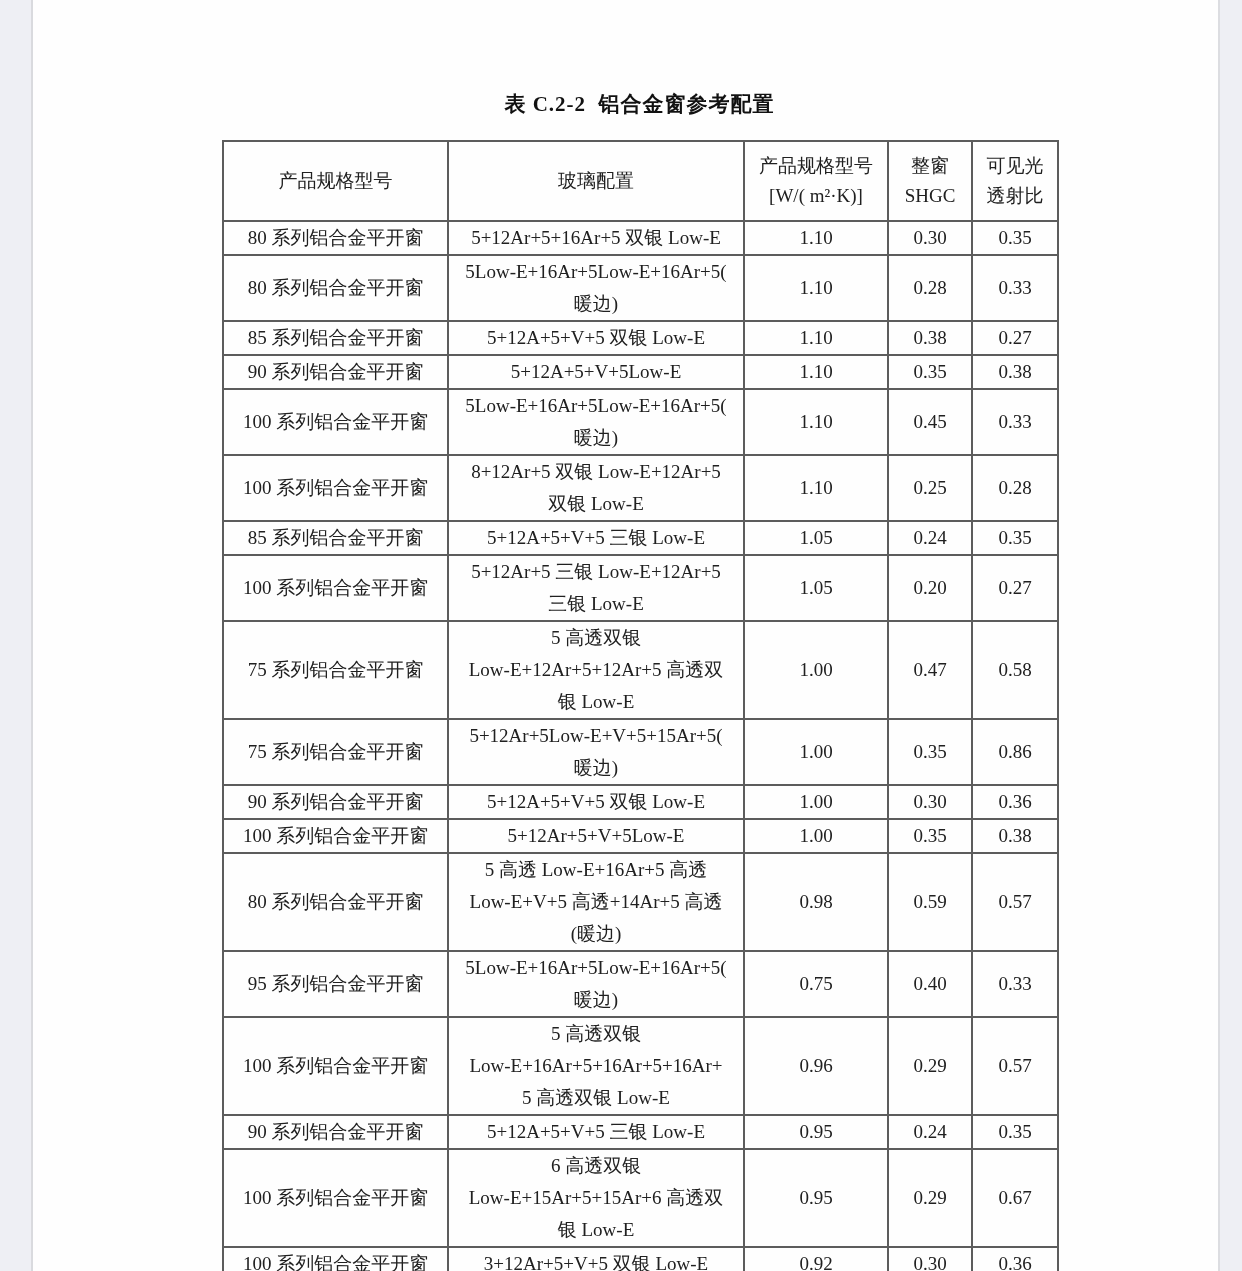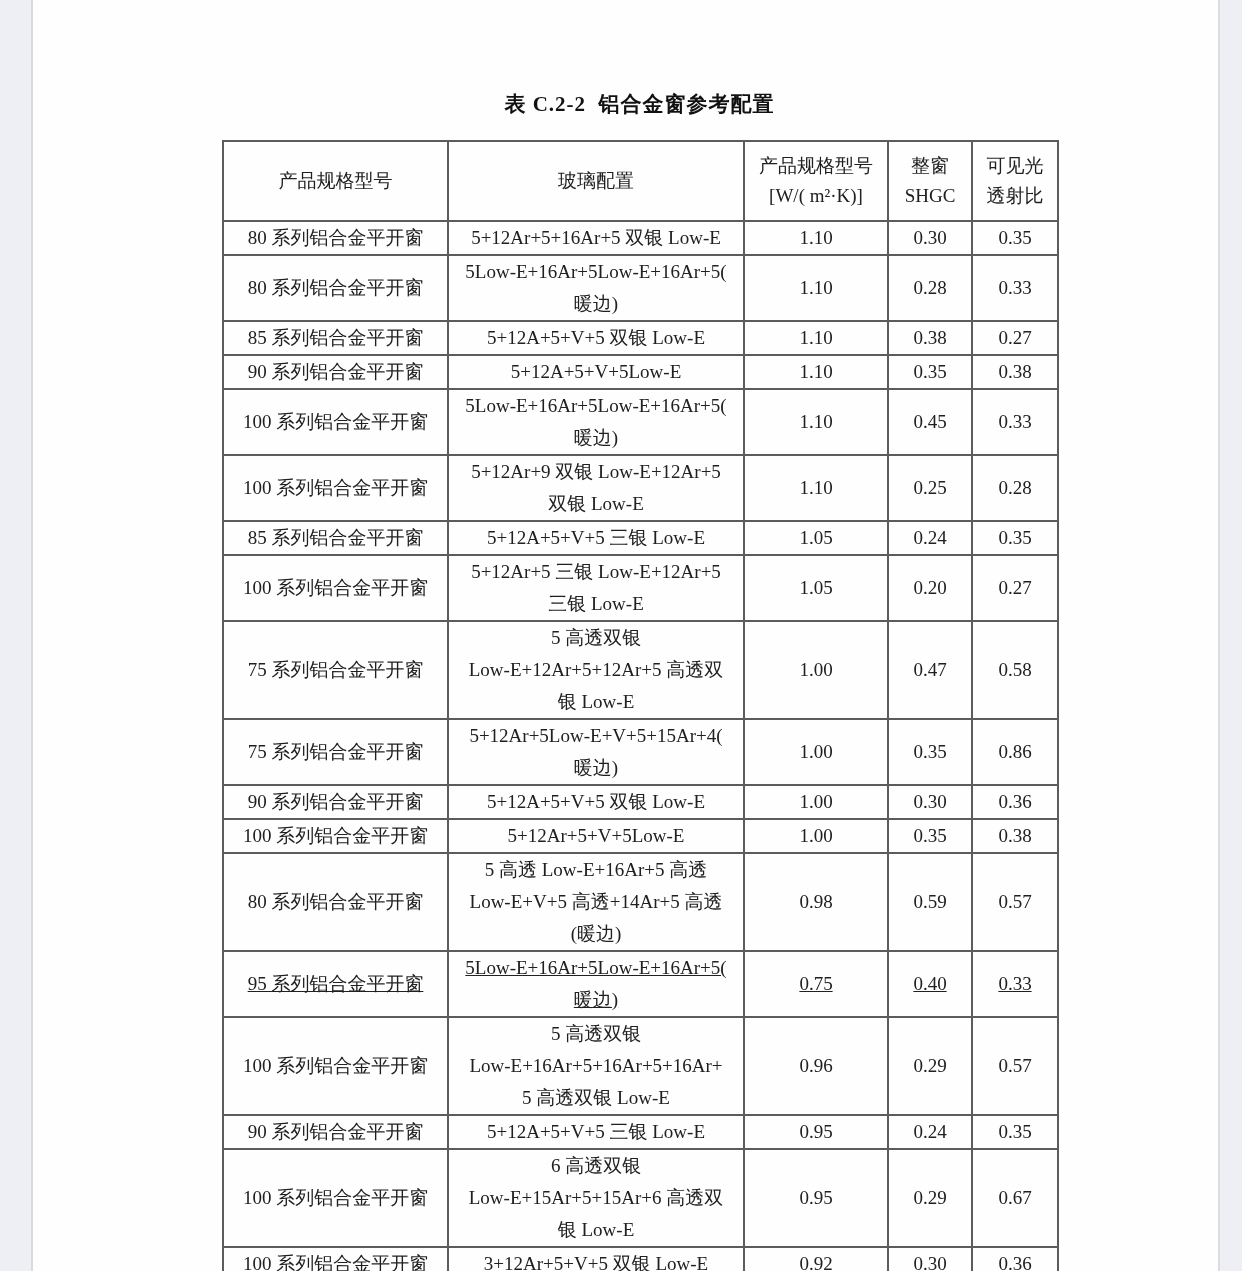--- a/index.html
+++ b/index.html
@@ -132,21 +132,21 @@
           <tr style="height: 65px;">
             <td>100 系列铝合金平开窗</td>
             <td class="glass">5Low-E+16Ar+5Low-E+16Ar+5(
 暖边)</td>
             <td>1.10</td>
             <td>0.45</td>
             <td>0.33</td>
           </tr>
           <tr style="height: 65px;">
             <td>100 系列铝合金平开窗</td>
-            <td class="glass">5+12Ar+9 双银 Low-E+12Ar+5
+            <td class="glass">8+12Ar+5 双银 Low-E+12Ar+5
 双银 Low-E</td>
             <td>1.10</td>
             <td>0.25</td>
             <td>0.28</td>
           </tr>
           <tr style="height: 31px;">
             <td>85 系列铝合金平开窗</td>
             <td class="glass">5+12A+5+V+5 三银 Low-E</td>
             <td>1.05</td>
             <td>0.24</td>
@@ -164,21 +164,21 @@
             <td>75 系列铝合金平开窗</td>
             <td class="glass">5 高透双银
 Low-E+12Ar+5+12Ar+5 高透双
 银 Low-E</td>
             <td>1.00</td>
             <td>0.47</td>
             <td>0.58</td>
           </tr>
           <tr style="height: 65px;">
             <td>75 系列铝合金平开窗</td>
-            <td class="glass">5+12Ar+5Low-E+V+5+15Ar+4(
+            <td class="glass">5+12Ar+5Low-E+V+5+15Ar+5(
 暖边)</td>
             <td>1.00</td>
             <td>0.35</td>
             <td>0.86</td>
           </tr>
           <tr style="height: 31px;">
             <td>90 系列铝合金平开窗</td>
             <td class="glass">5+12A+5+V+5 双银 Low-E</td>
             <td>1.00</td>
             <td>0.30</td>
@@ -193,21 +193,21 @@
           </tr>
           <tr style="height: 97px;">
             <td>80 系列铝合金平开窗</td>
             <td class="glass">5 高透 Low-E+16Ar+5 高透
 Low-E+V+5 高透+14Ar+5 高透
 (暖边)</td>
             <td>0.98</td>
             <td>0.59</td>
             <td>0.57</td>
           </tr>
-          <tr style="height: 65px; text-decoration: underline;">
+          <tr style="height: 65px;">
             <td>95 系列铝合金平开窗</td>
             <td class="glass">5Low-E+16Ar+5Low-E+16Ar+5(
 暖边)</td>
             <td>0.75</td>
             <td>0.40</td>
             <td>0.33</td>
           </tr>
           <tr style="height: 97px;">
             <td>100 系列铝合金平开窗</td>
             <td class="glass">5 高透双银

